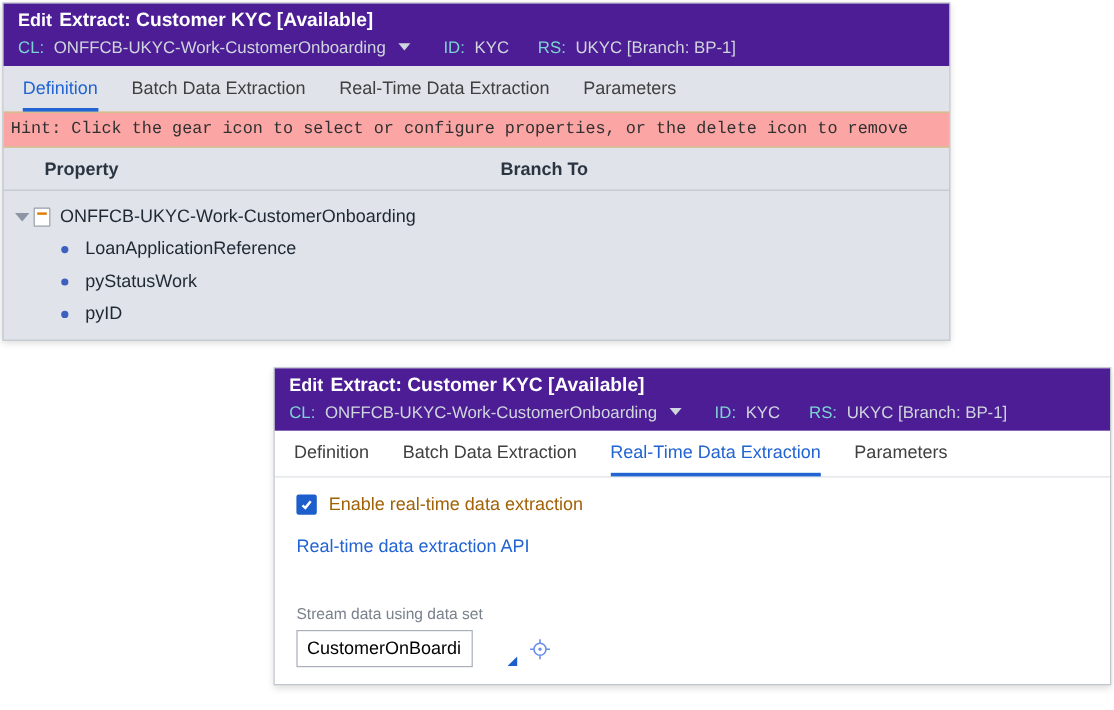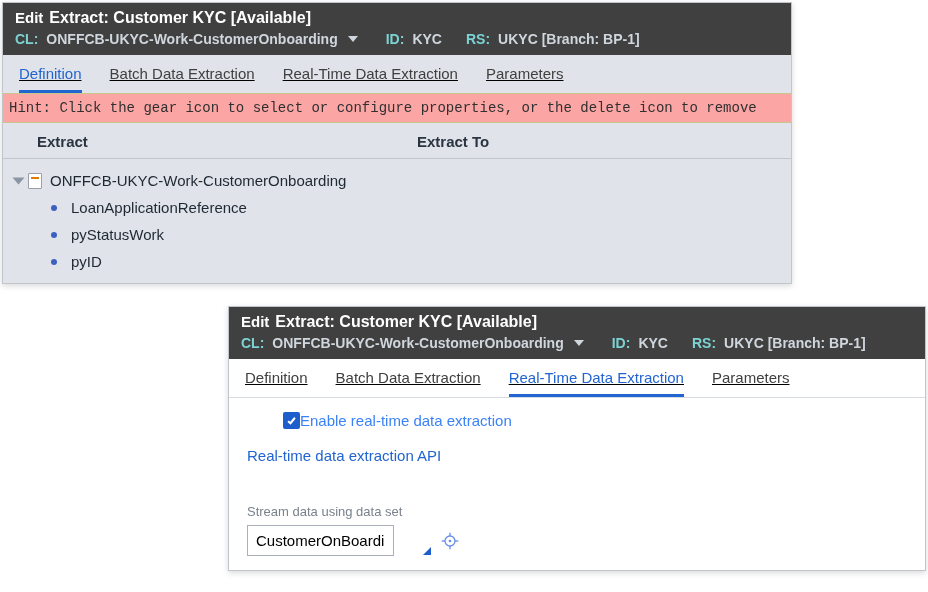--- a/index.html
+++ b/index.html
@@ -11,57 +11,56 @@
     position: relative;
     font-size: 15px;
   }
   .panel {
     position: absolute;
     border: 1px solid #c1c5cc;
     background: #e0e3e9;
     box-shadow: 0 2px 6px rgba(0,0,0,0.15);
   }
   .panel-header {
-    background: #404040;
+    background: #4c1d95;
     color: #fff;
     padding: 6px 12px 8px 12px;
   }
   .header-row1 {
     font-size: 16px;
     font-weight: 700;
     display: flex;
     align-items: baseline;
     gap: 6px;
   }
   .header-edit { font-size: 15px; font-weight: 700; }
   .header-row2 {
     margin-top: 4px;
     font-size: 14px;
-    font-weight: 700;
+    font-weight: 400;
     display: flex;
     align-items: center;
     gap: 8px;
   }
   .label-cl, .label-id, .label-rs { color: #7cd3d3; }
   .val-gray { color: #d0d6dd; }
   .caret-down {
     width: 0; height: 0;
     border-left: 5px solid transparent;
     border-right: 5px solid transparent;
     border-top: 6px solid #d0d6dd;
     display: inline-block;
     margin-left: 2px;
   }
   .tabs {
     background: #e0e3e9;
     display: flex;
     gap: 28px;
     padding: 10px 16px 0 16px;
     font-size: 15px;
-    text-decoration: underline;
   }
   .tab {
     color: #404040;
     padding-bottom: 8px;
     cursor: pointer;
   }
   .tab.active {
     color: #2264d1;
     border-bottom: 3px solid #2264d1;
     font-weight: 500;
@@ -130,25 +129,24 @@
     width: 6px; height: 6px; background:#3c60bf; border-radius:50%;
     margin-right: 14px;
   }
 
   
   .p2-body {
     padding: 14px 18px;
     background: #ffffff;
   }
   .chk-row {
-    display: flex; align-items: center; gap: 0;
+    display: flex; align-items: center; gap: 10px;
     margin-bottom: 18px;
     font-size: 15px;
-    color: #3b82f6;
-    margin-left: 36px;
+    color: #a16207;
   }
   .chk {
     width: 17px; height: 17px;
     border: 2px solid #1d5ecc;
     background: #1d5ecc;
     display: flex; align-items:center; justify-content:center;
     border-radius: 2px;
   }
   .chk svg { width: 11px; height: 11px; stroke:#fff; stroke-width:3; fill:none; }
   .api-link {
@@ -212,22 +210,22 @@
     </div>
   </div>
   <div class="tabs">
     <div class="tab active">Definition</div>
     <div class="tab">Batch Data Extraction</div>
     <div class="tab">Real-Time Data Extraction</div>
     <div class="tab">Parameters</div>
   </div>
   <div class="hint-bar">Hint: Click the gear icon to select or configure properties, or the delete icon to remove</div>
   <div class="grid-header">
-    <div class="col-prop">Extract</div>
-    <div class="col-map">Extract To</div>
+    <div class="col-prop">Property</div>
+    <div class="col-map">Branch To</div>
   </div>
   <div class="tree">
     <div class="tree-row">
       <span class="tri"></span>
       <span class="doc-icon"></span>
       <span>ONFFCB-UKYC-Work-CustomerOnboarding</span>
     </div>
     <div class="tree-child">
       <span class="bullet"></span>
       <span>LoanApplicationReference</span>

